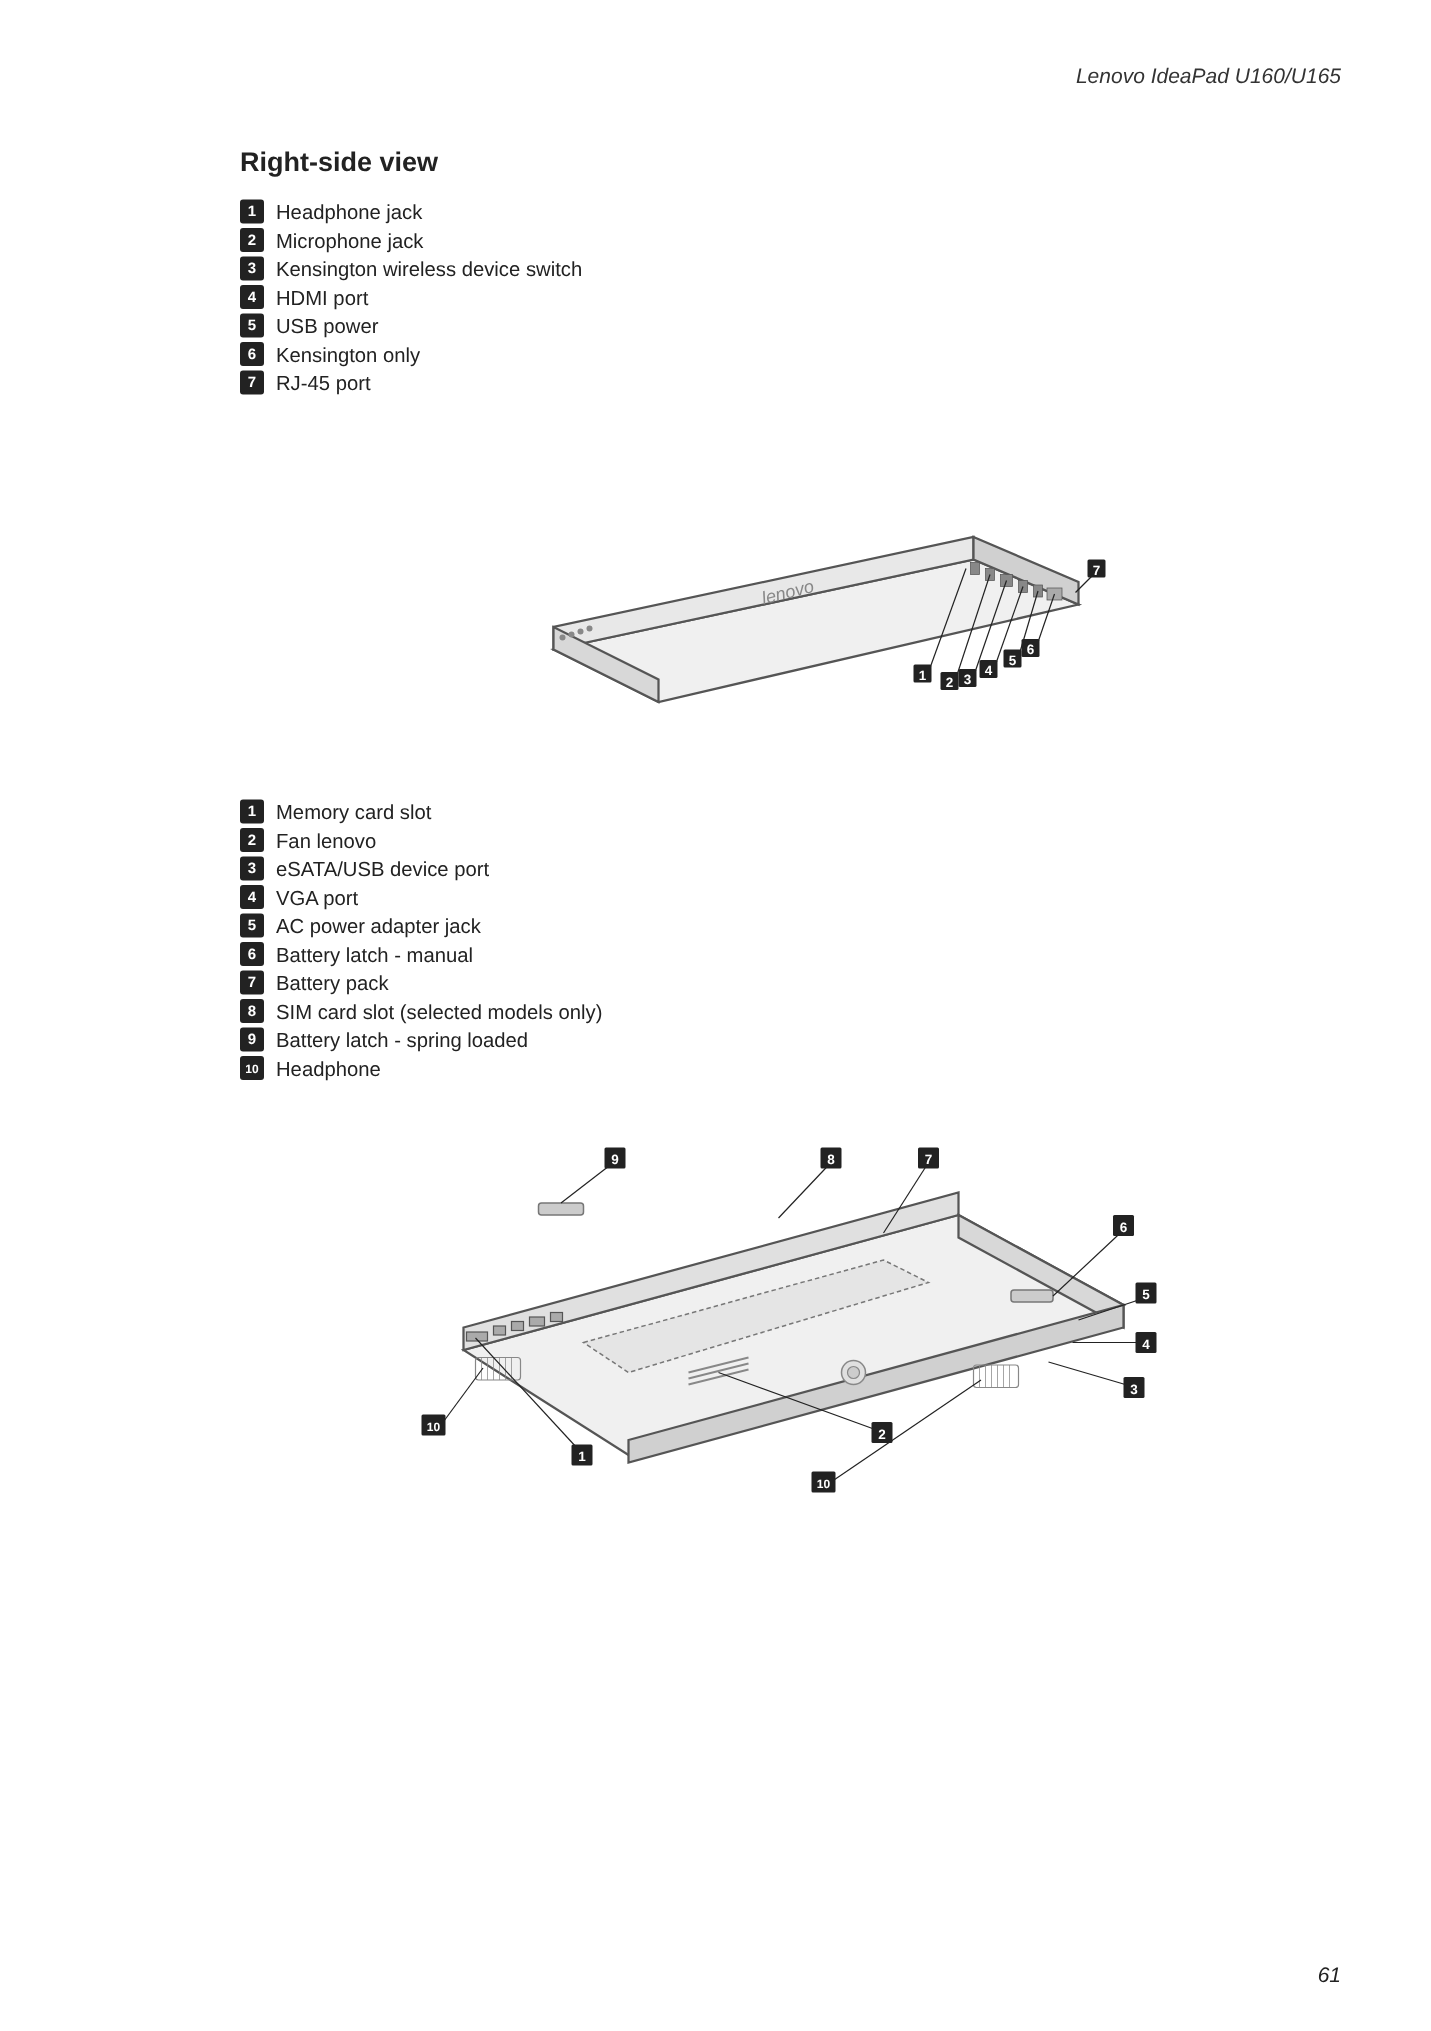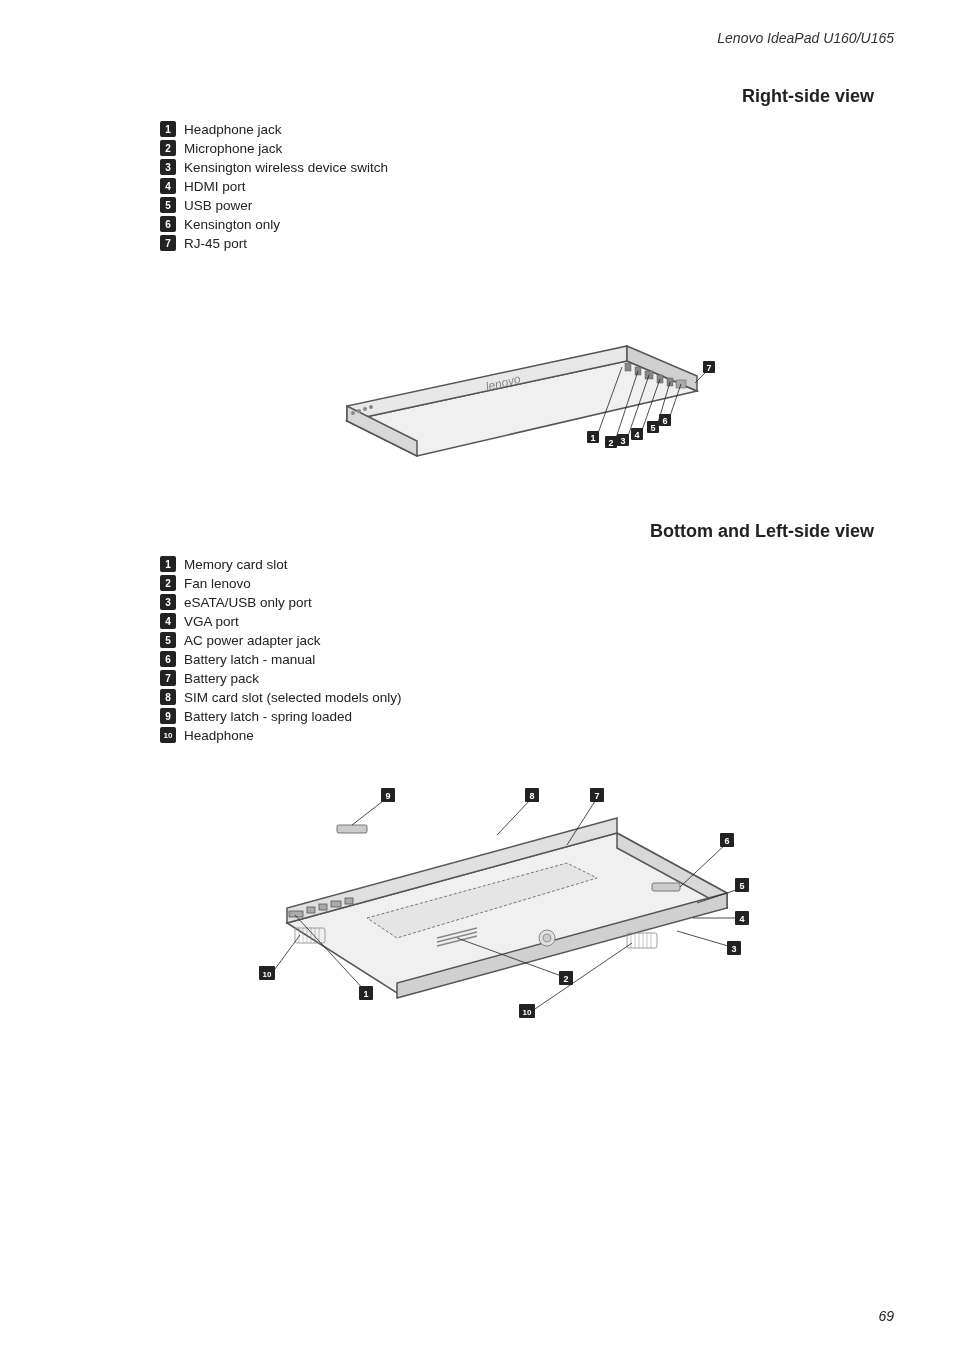--- a/index.html
+++ b/index.html
@@ -11,24 +11,24 @@
       font-size: 14px;
       color: #222;
       position: relative;
     }
     .page-header {
       text-align: right;
       padding: 30px 60px 10px 0;
       font-style: italic;
       font-size: 14px;
       color: #333;
+      margin-top: 12px;
     }
     .content {
-      padding: 20px 80px 40px 160px;
-      text-align: right;
+      padding: 20px 36px 40px 160px;
     }
     .section-title {
       font-size: 18px;
       font-weight: bold;
       margin-bottom: 14px;
       margin-top: 10px;
     }
     .item-list {
       list-style: none;
       margin-bottom: 20px;
@@ -167,33 +167,32 @@
 
         <circle cx="86" cy="142" r="2" fill="#888"></circle>
         <circle cx="92" cy="140" r="2" fill="#888"></circle>
         <circle cx="98" cy="138" r="2" fill="#888"></circle>
         <circle cx="104" cy="136" r="2" fill="#888"></circle>
       </svg>
     </div>
   </div>
 
   <div>
-    <div class="section-title">Bottom and Left-side view</div>
     <ul class="item-list">
       <li>
         <span class="item-badge">1</span>
         <span>Memory card slot</span>
       </li>
       <li>
         <span class="item-badge">2</span>
         <span>Fan lenovo</span>
       </li>
       <li>
         <span class="item-badge">3</span>
-        <span>eSATA/USB only port</span>
+        <span>eSATA/USB device port</span>
       </li>
       <li>
         <span class="item-badge">4</span>
         <span>VGA port</span>
       </li>
       <li>
         <span class="item-badge">5</span>
         <span>AC power adapter jack</span>
       </li>
       <li>
@@ -307,14 +306,14 @@
 
         <line x1="395" y1="180" x2="295" y2="248" stroke="#222" stroke-width="0.8"></line>
         <rect x="282" y="241" width="16" height="14" rx="1" fill="#222"></rect>
         <text x="290" y="252" font-size="8" font-weight="bold" fill="#fff" text-anchor="middle">10</text>
       </svg>
     </div>
   </div>
 </div>
 
 <div class="page-number">
-  <em><span>69</span></em>
+  <em><span>61</span></em>
 </div>
 
 </body></html>

